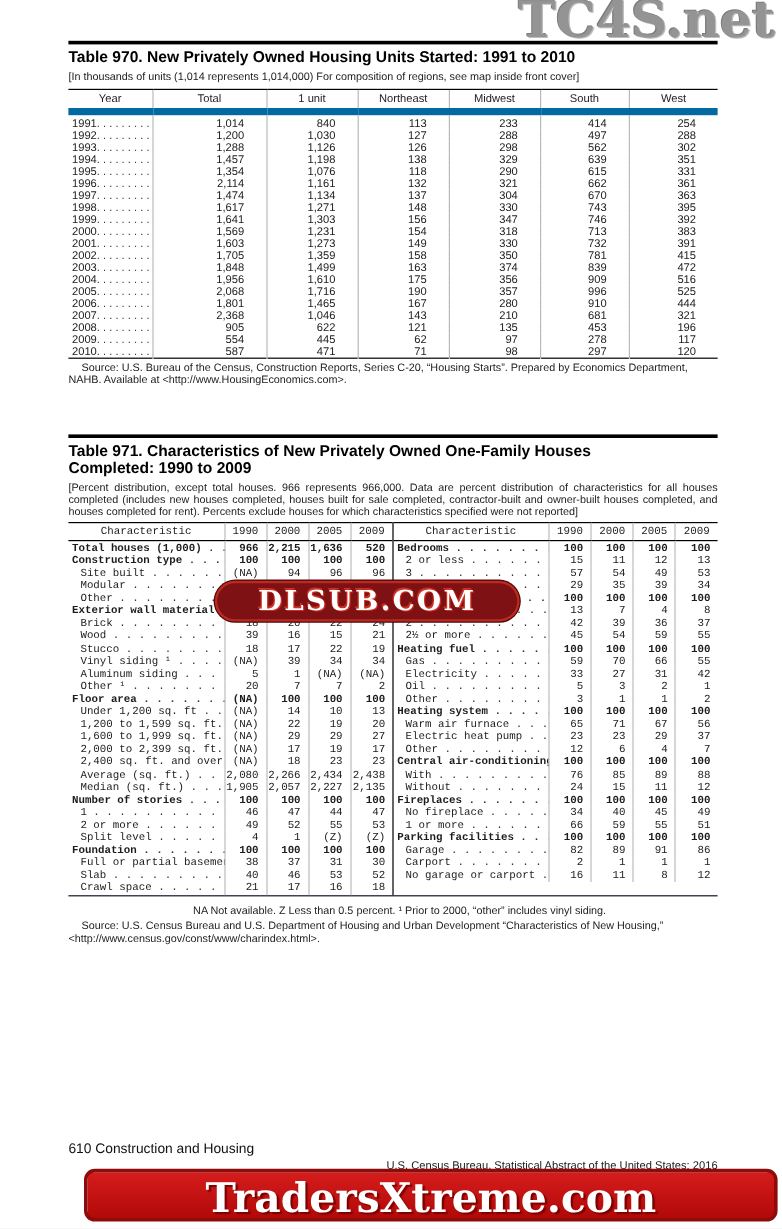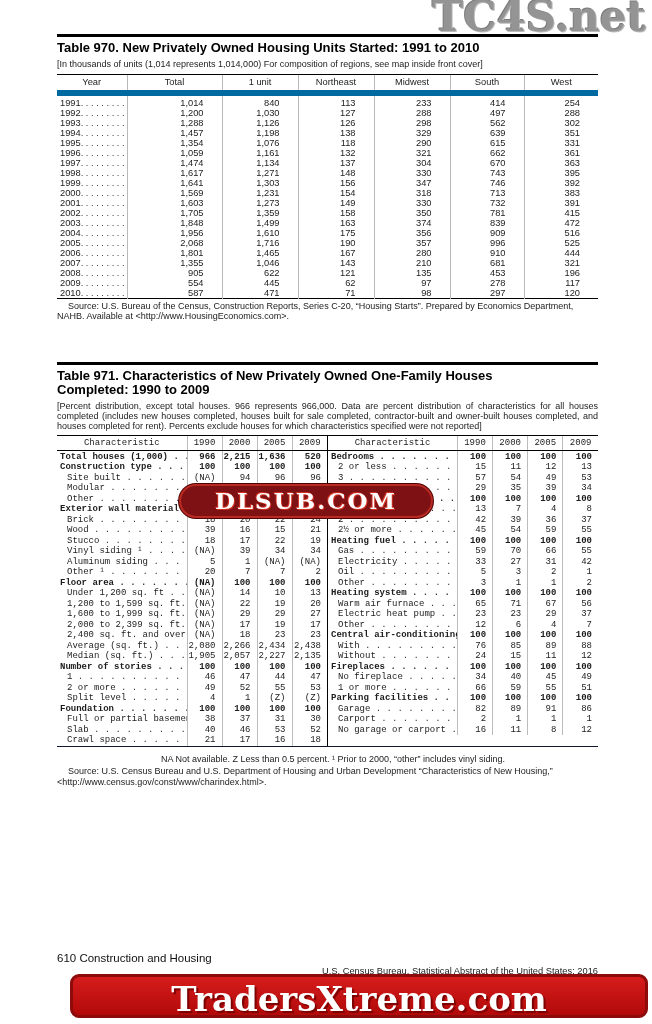--- a/index.html
+++ b/index.html
@@ -136,21 +136,21 @@
               <td class="yr"><span class="t">1995</span></td>
               <td class="num">1,354</td>
               <td class="num">1,076</td>
               <td class="num">118</td>
               <td class="num">290</td>
               <td class="num">615</td>
               <td class="num">331</td>
             </tr>
             <tr>
               <td class="yr"><span class="t">1996</span></td>
-              <td class="num">1,059</td>
+              <td class="num">2,114</td>
               <td class="num">1,161</td>
               <td class="num">132</td>
               <td class="num">321</td>
               <td class="num">662</td>
               <td class="num">361</td>
             </tr>
             <tr>
               <td class="yr"><span class="t">1997</span></td>
               <td class="num">1,474</td>
               <td class="num">1,134</td>
@@ -235,21 +235,21 @@
               <td class="yr"><span class="t">2006</span></td>
               <td class="num">1,801</td>
               <td class="num">1,465</td>
               <td class="num">167</td>
               <td class="num">280</td>
               <td class="num">910</td>
               <td class="num">444</td>
             </tr>
             <tr>
               <td class="yr"><span class="t">2007</span></td>
-              <td class="num">1,355</td>
+              <td class="num">2,368</td>
               <td class="num">1,046</td>
               <td class="num">143</td>
               <td class="num">210</td>
               <td class="num">681</td>
               <td class="num">321</td>
             </tr>
             <tr>
               <td class="yr"><span class="t">2008</span></td>
               <td class="num">905</td>
               <td class="num">622</td>

